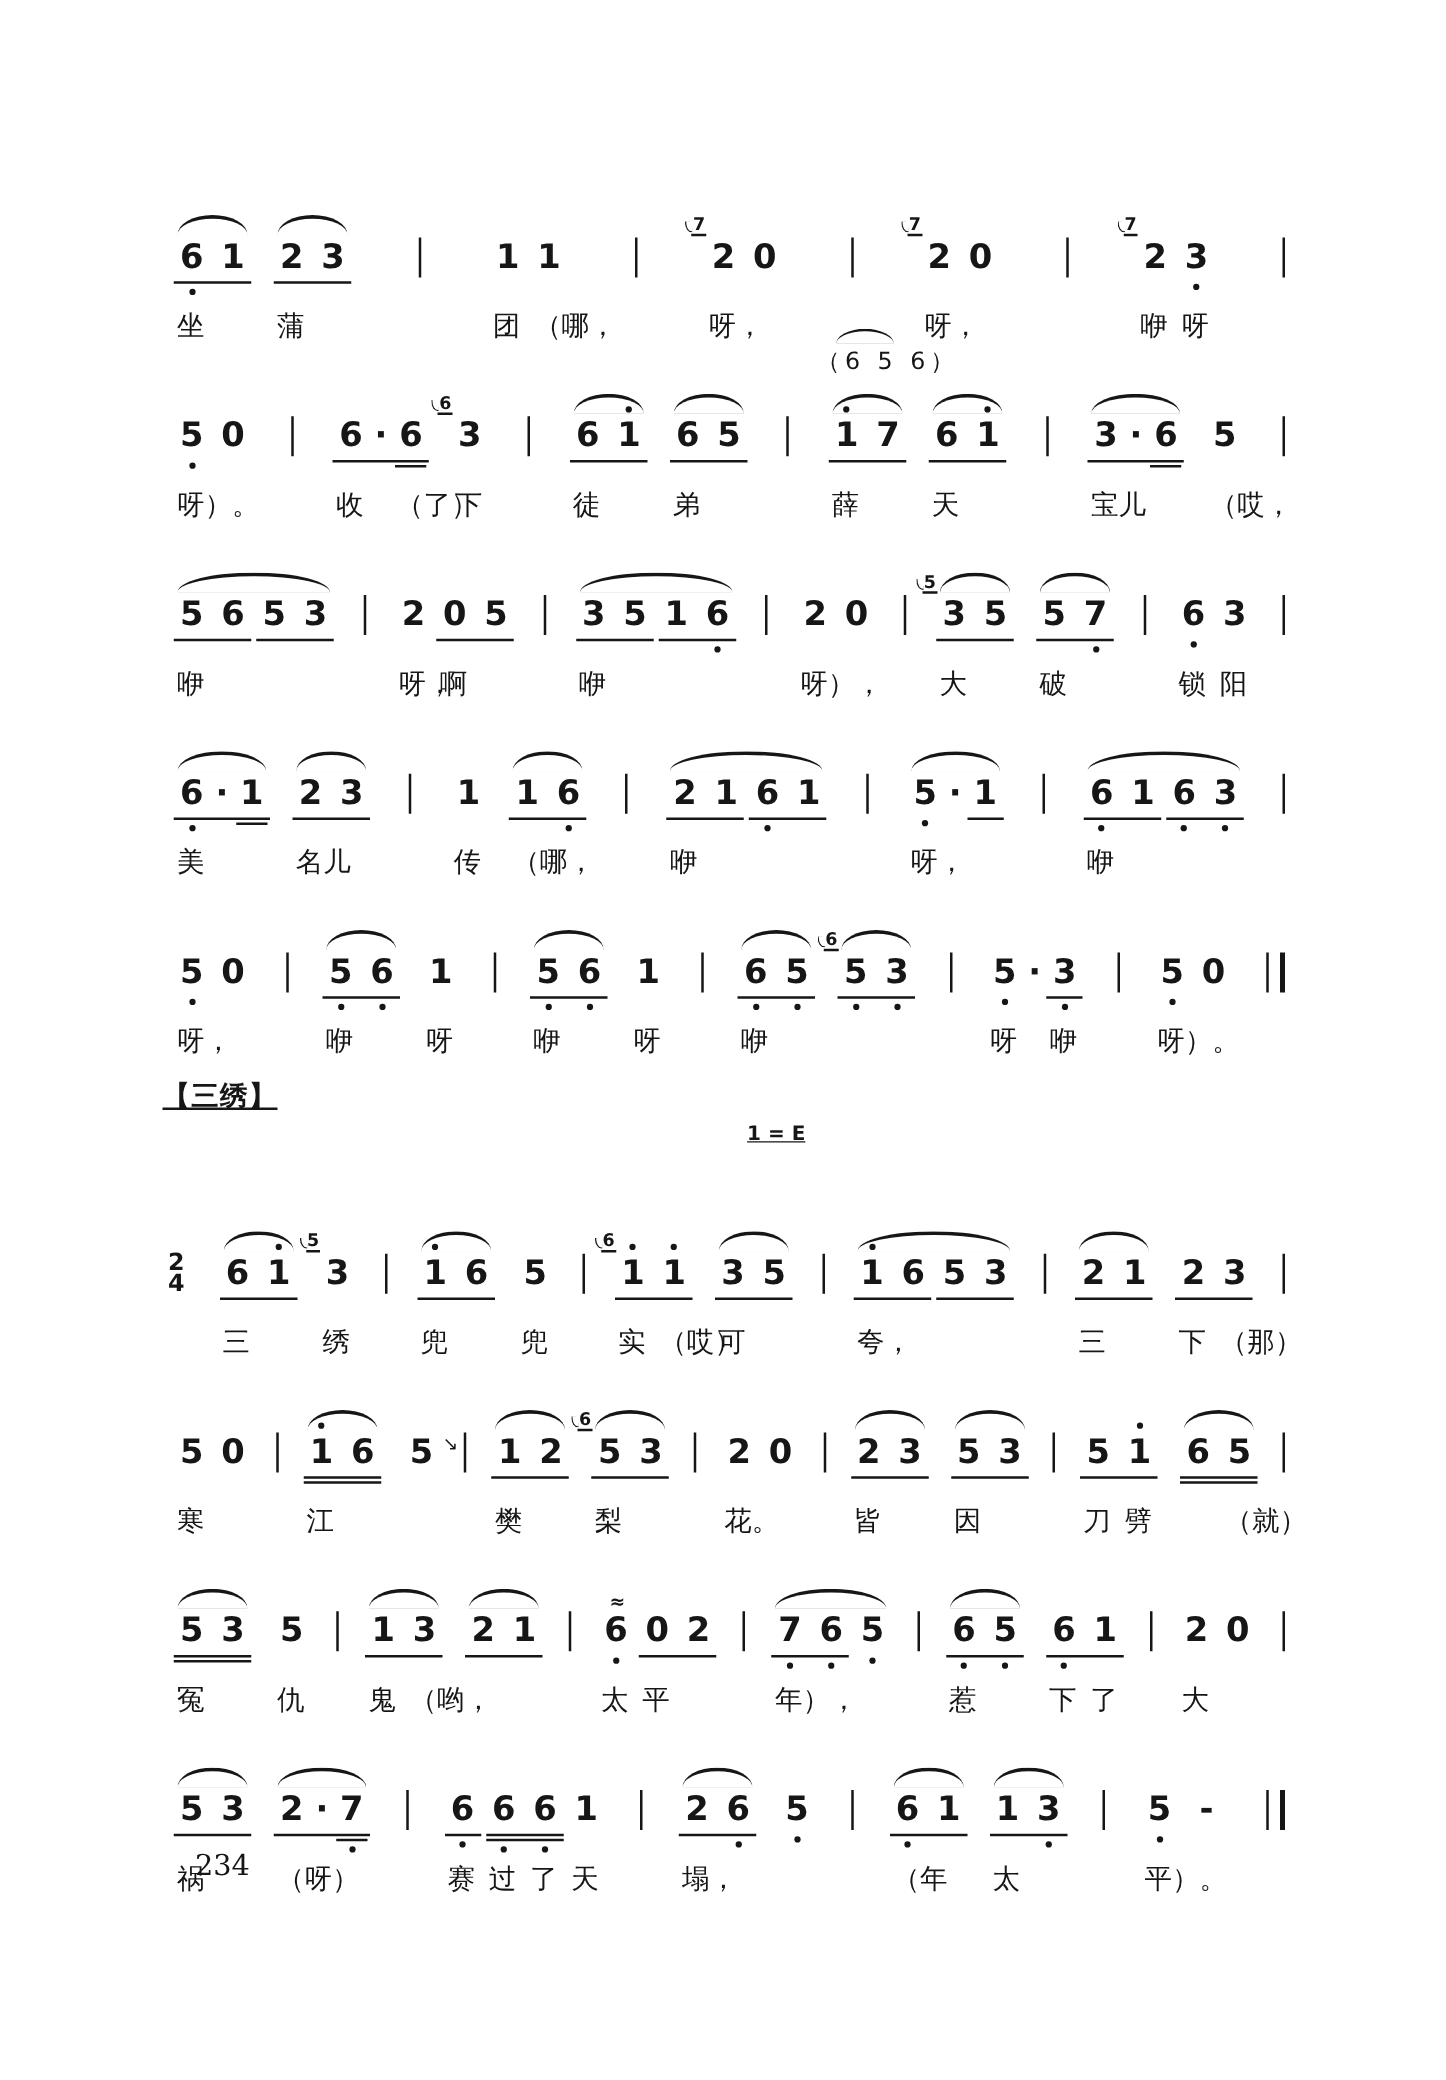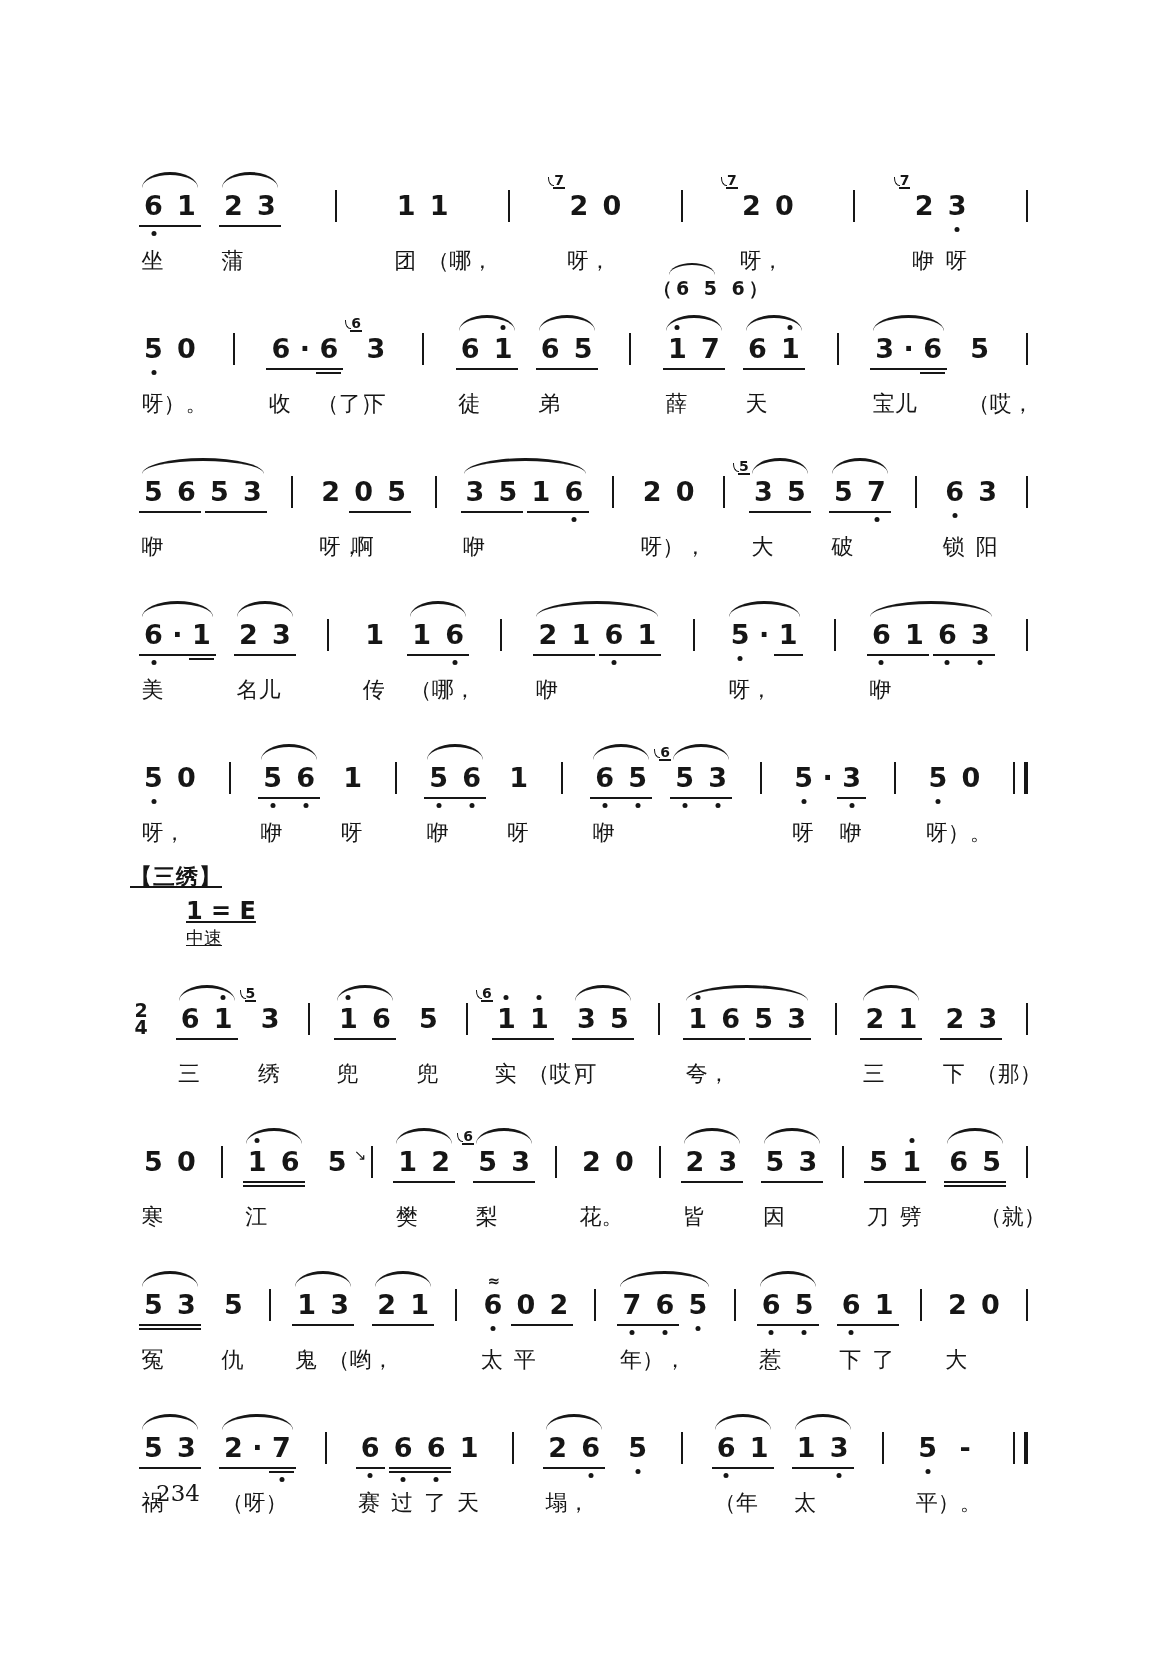--- a/index.html
+++ b/index.html
@@ -27,27 +27,27 @@
   .od-b{top:38px;}
   .u1 .od-b{top:42px;}
   .u2 .od-b,.xul .od-b{top:46px;}
   .grace{position:absolute;top:-15px;left:-9px;font-size:14px;font-weight:bold;line-height:13px;border-bottom:2px solid #161616;padding:0 1px;}
   .grace::after{content:"";position:absolute;left:-5px;top:3px;width:5px;height:8px;border-left:1.5px solid #161616;border-bottom:1.5px solid #161616;border-radius:0 0 0 90%;}
   .orn{position:absolute;top:-16px;left:50%;transform:translateX(-50%);font-size:15px;font-weight:bold;letter-spacing:-2px;}
   .slide{position:absolute;top:1px;right:-13px;font-size:15px;}
   .lyr{position:absolute;top:57px;left:50%;margin-left:-12px;white-space:nowrap;font-size:22px;text-align:left;font-family:"DejaVu Sans",sans-serif;}
   .bar{width:2px;height:32px;background:#161616;margin-top:1px;flex:none;}
   .dbar{width:9px;height:32px;border-left:2px solid #161616;border-right:4px solid #161616;margin-top:1px;flex:none;}
-  .cue{position:absolute;top:-56px;left:-8px;font-size:19px;font-weight:bold;white-space:nowrap;letter-spacing:4px;}
+  .cue{position:absolute;top:-56px;left:-8px;font-size:19px;font-weight:normal;white-space:nowrap;letter-spacing:4px;}
   .cue::before{content:"";position:absolute;top:-13px;left:16px;width:46px;height:10px;
     border-top:2px solid #161616;border-radius:50% 50% 0 0 / 100% 100% 0 0;}
   .tsig{display:flex;flex-direction:column;font-size:19px;font-weight:bold;line-height:17px;width:22px;text-align:center;margin-top:0;flex:none;}
   .section-head{position:relative;height:96px;padding-top:2px;text-decoration:underline;}
   .sh-label{font-size:22px;font-weight:bold;letter-spacing:1px;}
-  .sh-key{margin-left:56px;font-size:24px;font-weight:bold;margin-top:5px;}
+  .sh-key{margin-left:84px;font-size:16px;font-weight:bold;margin-top:5px;text-align:center;}
   .sh-tempo{margin-left:56px;font-size:18px;margin-top:1px;}
   .pagenum{position:absolute;left:156px;top:1480px;font-size:23px;font-family:"DejaVu Serif",serif;}
 </style>
 </head>
 <body>
 
 <div class="page">
   <div class="content">
     <div id="part1">
         <div class="system">
@@ -400,21 +400,20 @@
                 </div>
               </div>
             </div>
             <div class="dbar"></div>
           </div>
         </div>
       </div>
     <div class="section-head">
       <div class="sh-label">【三绣】</div>
       <div class="sh-key">1 = E</div>
-      <div class="sh-tempo">中速</div>
     </div>
     <div id="part2">
         <div class="system">
           <div class="staffline">
             <div class="tsig">
               <span class="">2</span>
               <span class="">4</span>
             </div>
             <div class="measure">
               <div class="run slur">

